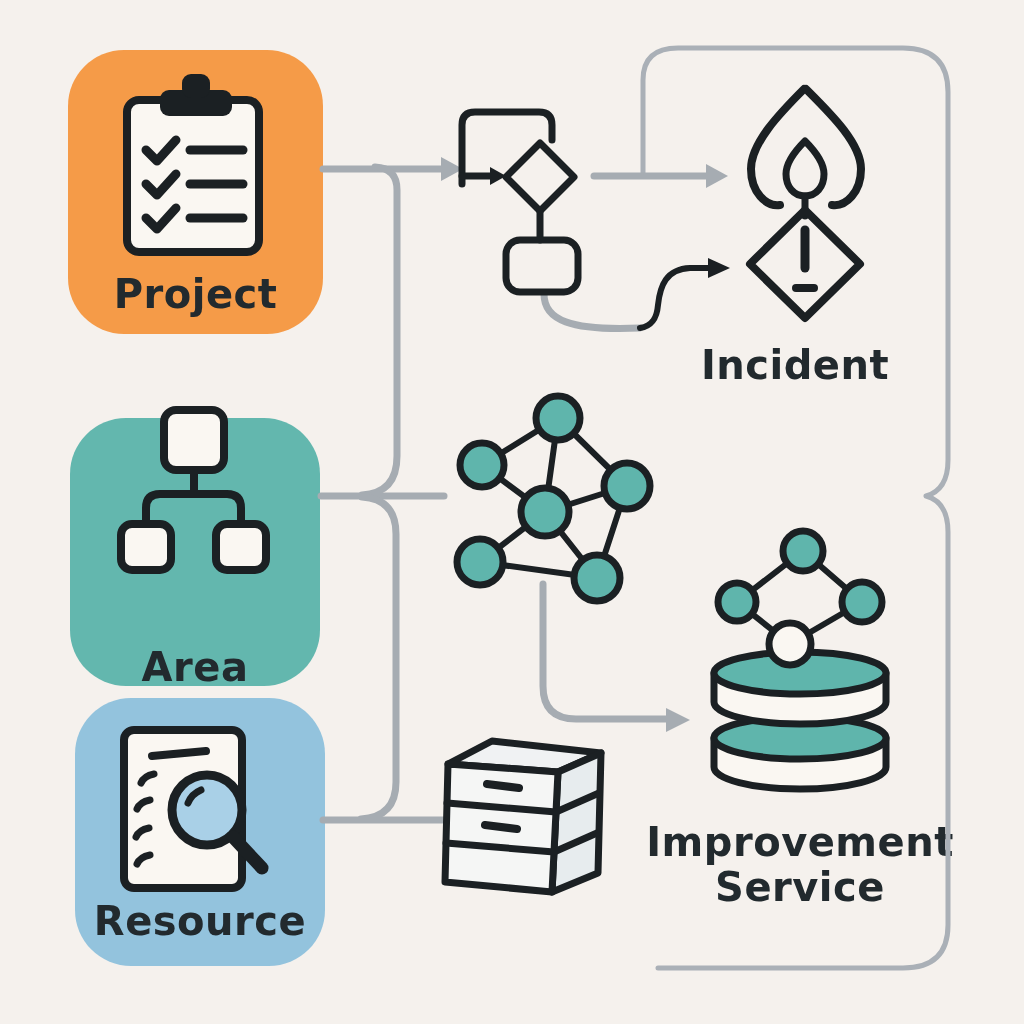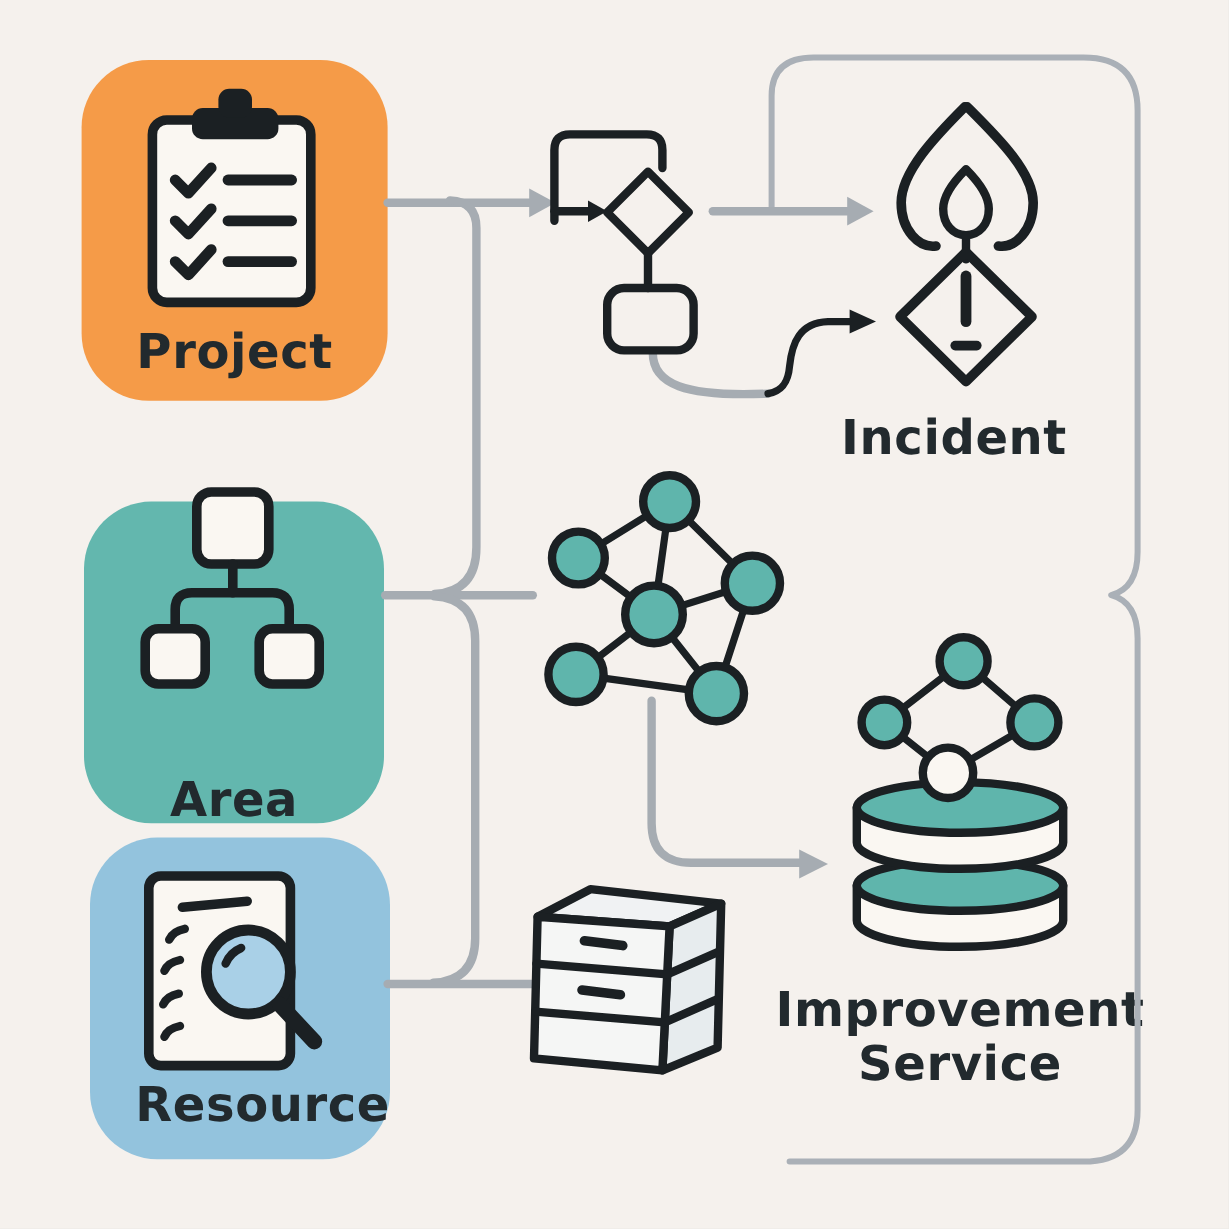--- a/index.html
+++ b/index.html
@@ -11,21 +11,21 @@
   .card{position:absolute;border-radius:56px;}
   .card-project{left:68px;top:50px;width:255px;height:284px;background:var(--card-orange,#F59B48);}
   .card-area{left:70px;top:370px;width:250px;height:268px;background:var(--card-teal,#63B7AE);margin-top:48px;}
   .card-resource{left:75px;top:698px;width:250px;height:268px;background:var(--card-blue,#93C3DD);}
   .card-label{
     position:absolute;width:100%;text-align:center;
     font-size:40px;font-weight:700;color:var(--text,#222A2E);letter-spacing:.5px;
   }
   .lbl-project{left:0;top:221px;}
   .lbl-area{left:0;top:226px;}
-  .lbl-resource{left:0;top:200px;text-align:right;}
+  .lbl-resource{left:0;top:200px;}
   .output-label{
     position:absolute;text-align:center;color:var(--text,#222A2E);
     font-size:40px;font-weight:600;line-height:46px;letter-spacing:.5px;
   }
   .lbl-incident{left:640px;top:342px;width:310px;}
   .lbl-service{left:630px;top:820px;width:340px;line-height:45px;}
   svg.art{position:absolute;left:0;top:0;pointer-events:none;}
   .rc{stroke-linecap:round;stroke-linejoin:round;}
   .ink{stroke:var(--ink,#1B2023);}
   .gray{stroke:var(--connector-gray,#A6ACB2);}

